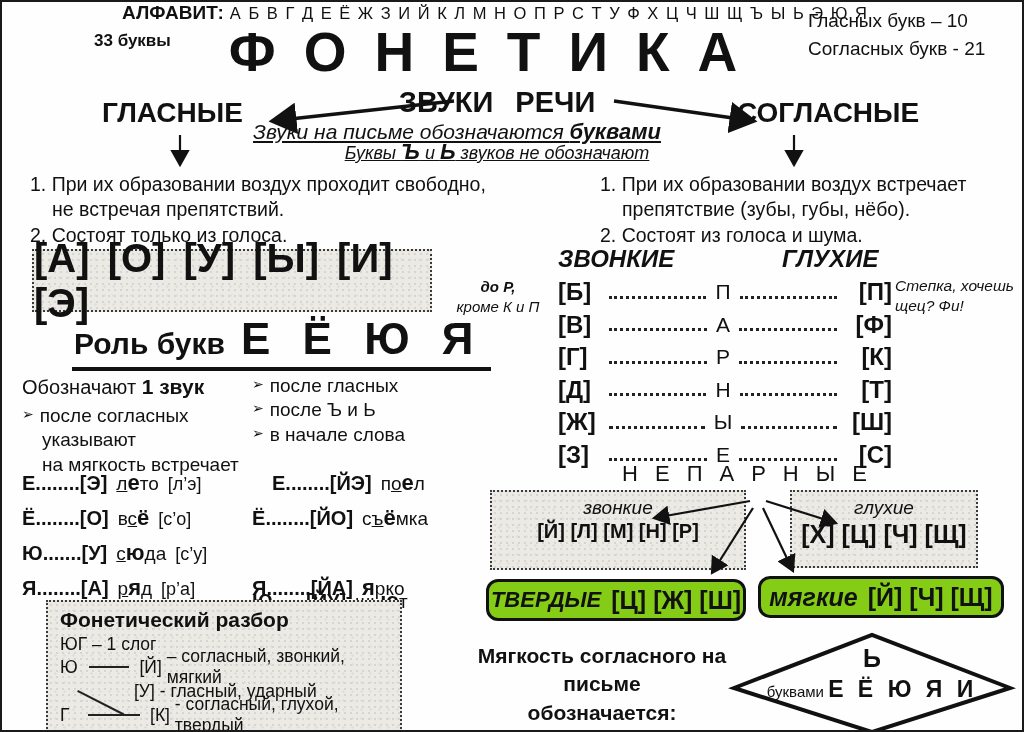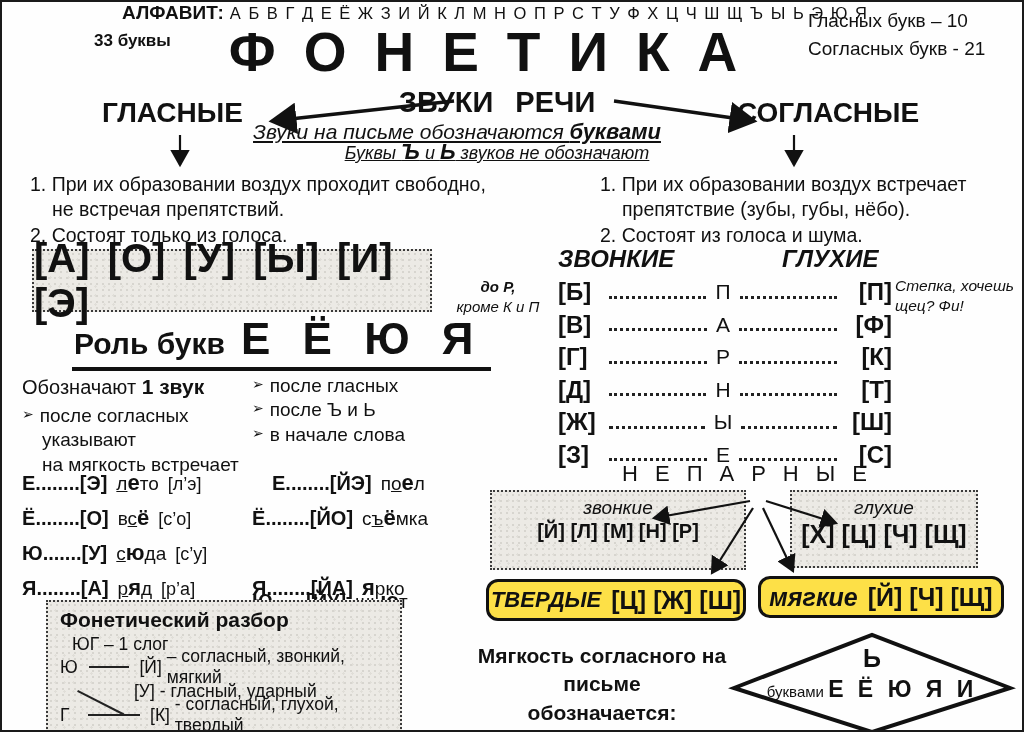--- a/index.html
+++ b/index.html
@@ -69,21 +69,21 @@
   .exrow { display:flex; align-items:baseline; gap:9px; white-space:nowrap; }
   .exrow .lab { font-weight:bold; font-size:20px; }
   .exrow .word { font-size:19px; }
   .exrow .word .uu { text-decoration:underline; }
   .exrow .word .bb { font-weight:bold; font-size:22px; }
   .exrow .tr { font-size:18px; }
 
   
   .parse-box { left:44px; top:598px; width:356px; height:140px; padding:6px 12px; }
   .parse-box .t { font-size:21px; font-weight:bold; }
-  .parse-box .l1 { font-size:17.5px; margin-top:2px;margin-left:12px; }
+  .parse-box .l1 { font-size:17.5px; margin-top:2px; }
   .parse-box .prow { display:flex; align-items:center; font-size:17.5px; height:24px; }
   .parse-box .ltr { width:20px; }
   .conn { display:inline-block; width:44px; height:0; border-top:2px solid #222; margin:0 10px; }
   .conn2 { width:58px; }
   .indrow { margin-left:74px; }
   .diag { position:absolute; left:30px; top:88px; width:52px; border-top:2px solid #222;
     transform:rotate(27deg); transform-origin:left top; }
   .parse-foot { margin-top:3px; border-top:2px dashed #222; width:272px; padding-top:2px; font-size:18px; }
 
   
@@ -102,21 +102,21 @@
   .unpaired-t { left:596px; top:459px; width:310px; text-align:center; font-size:22px;
     letter-spacing:17px; white-space:nowrap; }
   .unp-box { text-align:center; }
   .unp-box .lab { font-style:italic; font-size:19px; margin-top:5px; }
   .unp-box .snds { font-weight:bold; font-size:20px; margin-top:1px; white-space:nowrap; }
   .unpb-l { left:488px; top:488px; width:256px; height:80px; }
   .unpb-r { left:788px; top:488px; width:188px; height:78px; }
   .unpb-r .snds { font-size:25px; }
 
   .round-box { display:flex; align-items:center; justify-content:center; gap:10px;
-    border:3.5px solid #111; border-radius:12px; white-space:nowrap; background:#fde047; }
+    border:3.5px solid #111; border-radius:12px; white-space:nowrap; background:#84cc16; }
   .hard-box { left:484px; top:577px; width:260px; height:42px; }
   .soft-box { left:756px; top:574px; width:246px; height:42px; }
   .round-box .lab { font-weight:bold; font-style:italic; font-size:22px; }
   .soft-box .lab { font-size:25px; }
   .round-box .snds { font-weight:bold; font-size:25px; }
 
   .softness { left:440px; top:640px; width:320px; text-align:center; font-weight:bold;
     font-size:21px; line-height:1.35; }
 
   .diamond-svg { left:726px; top:628px; }

